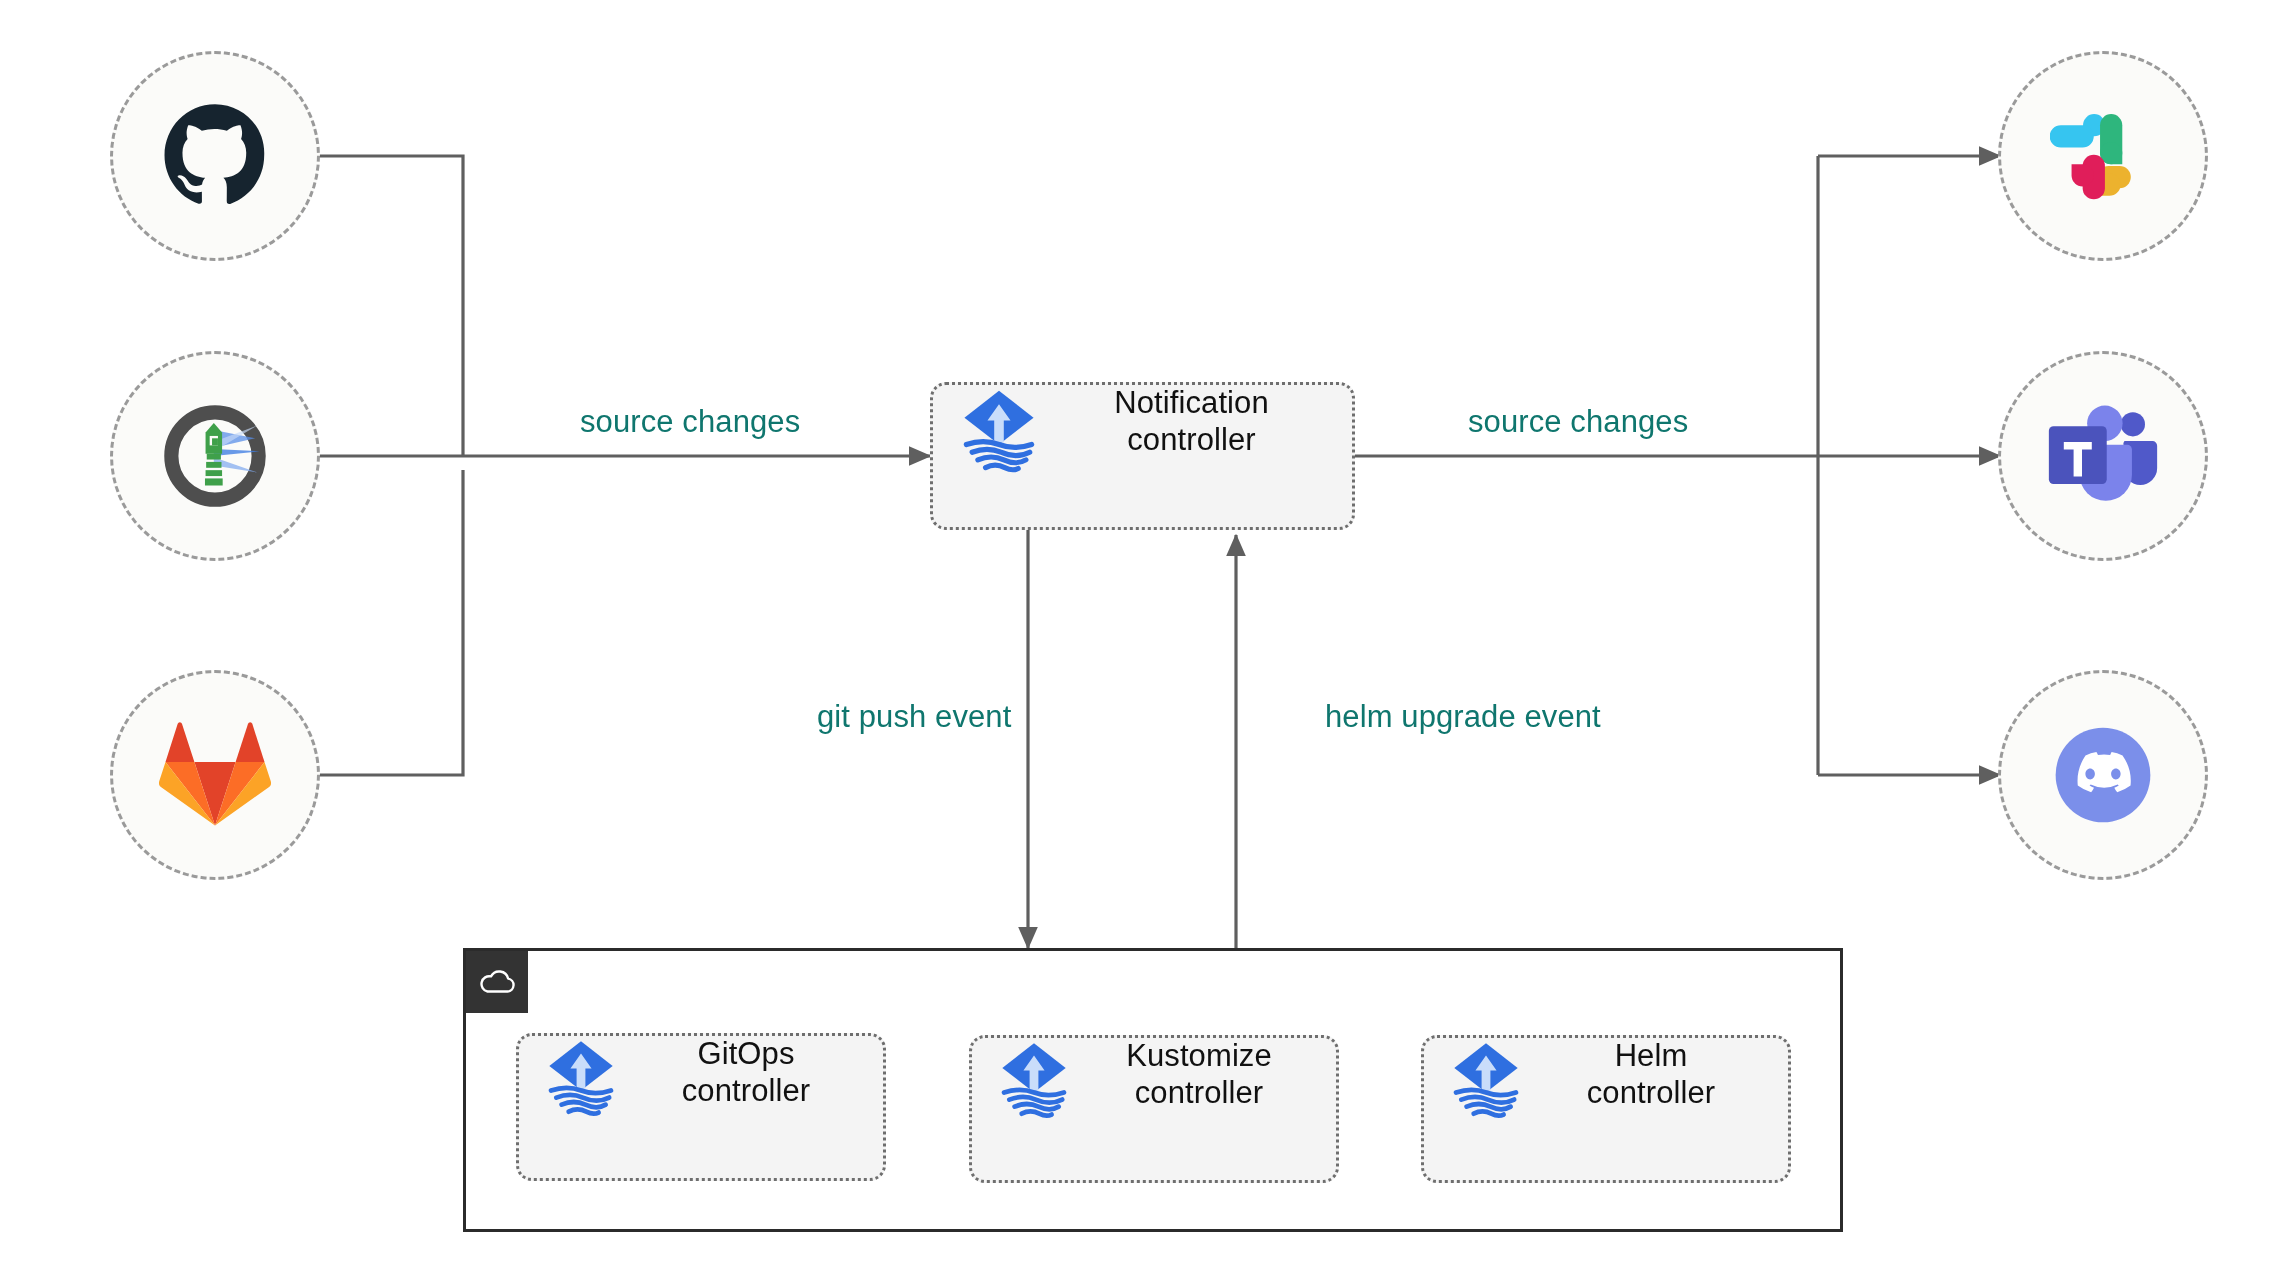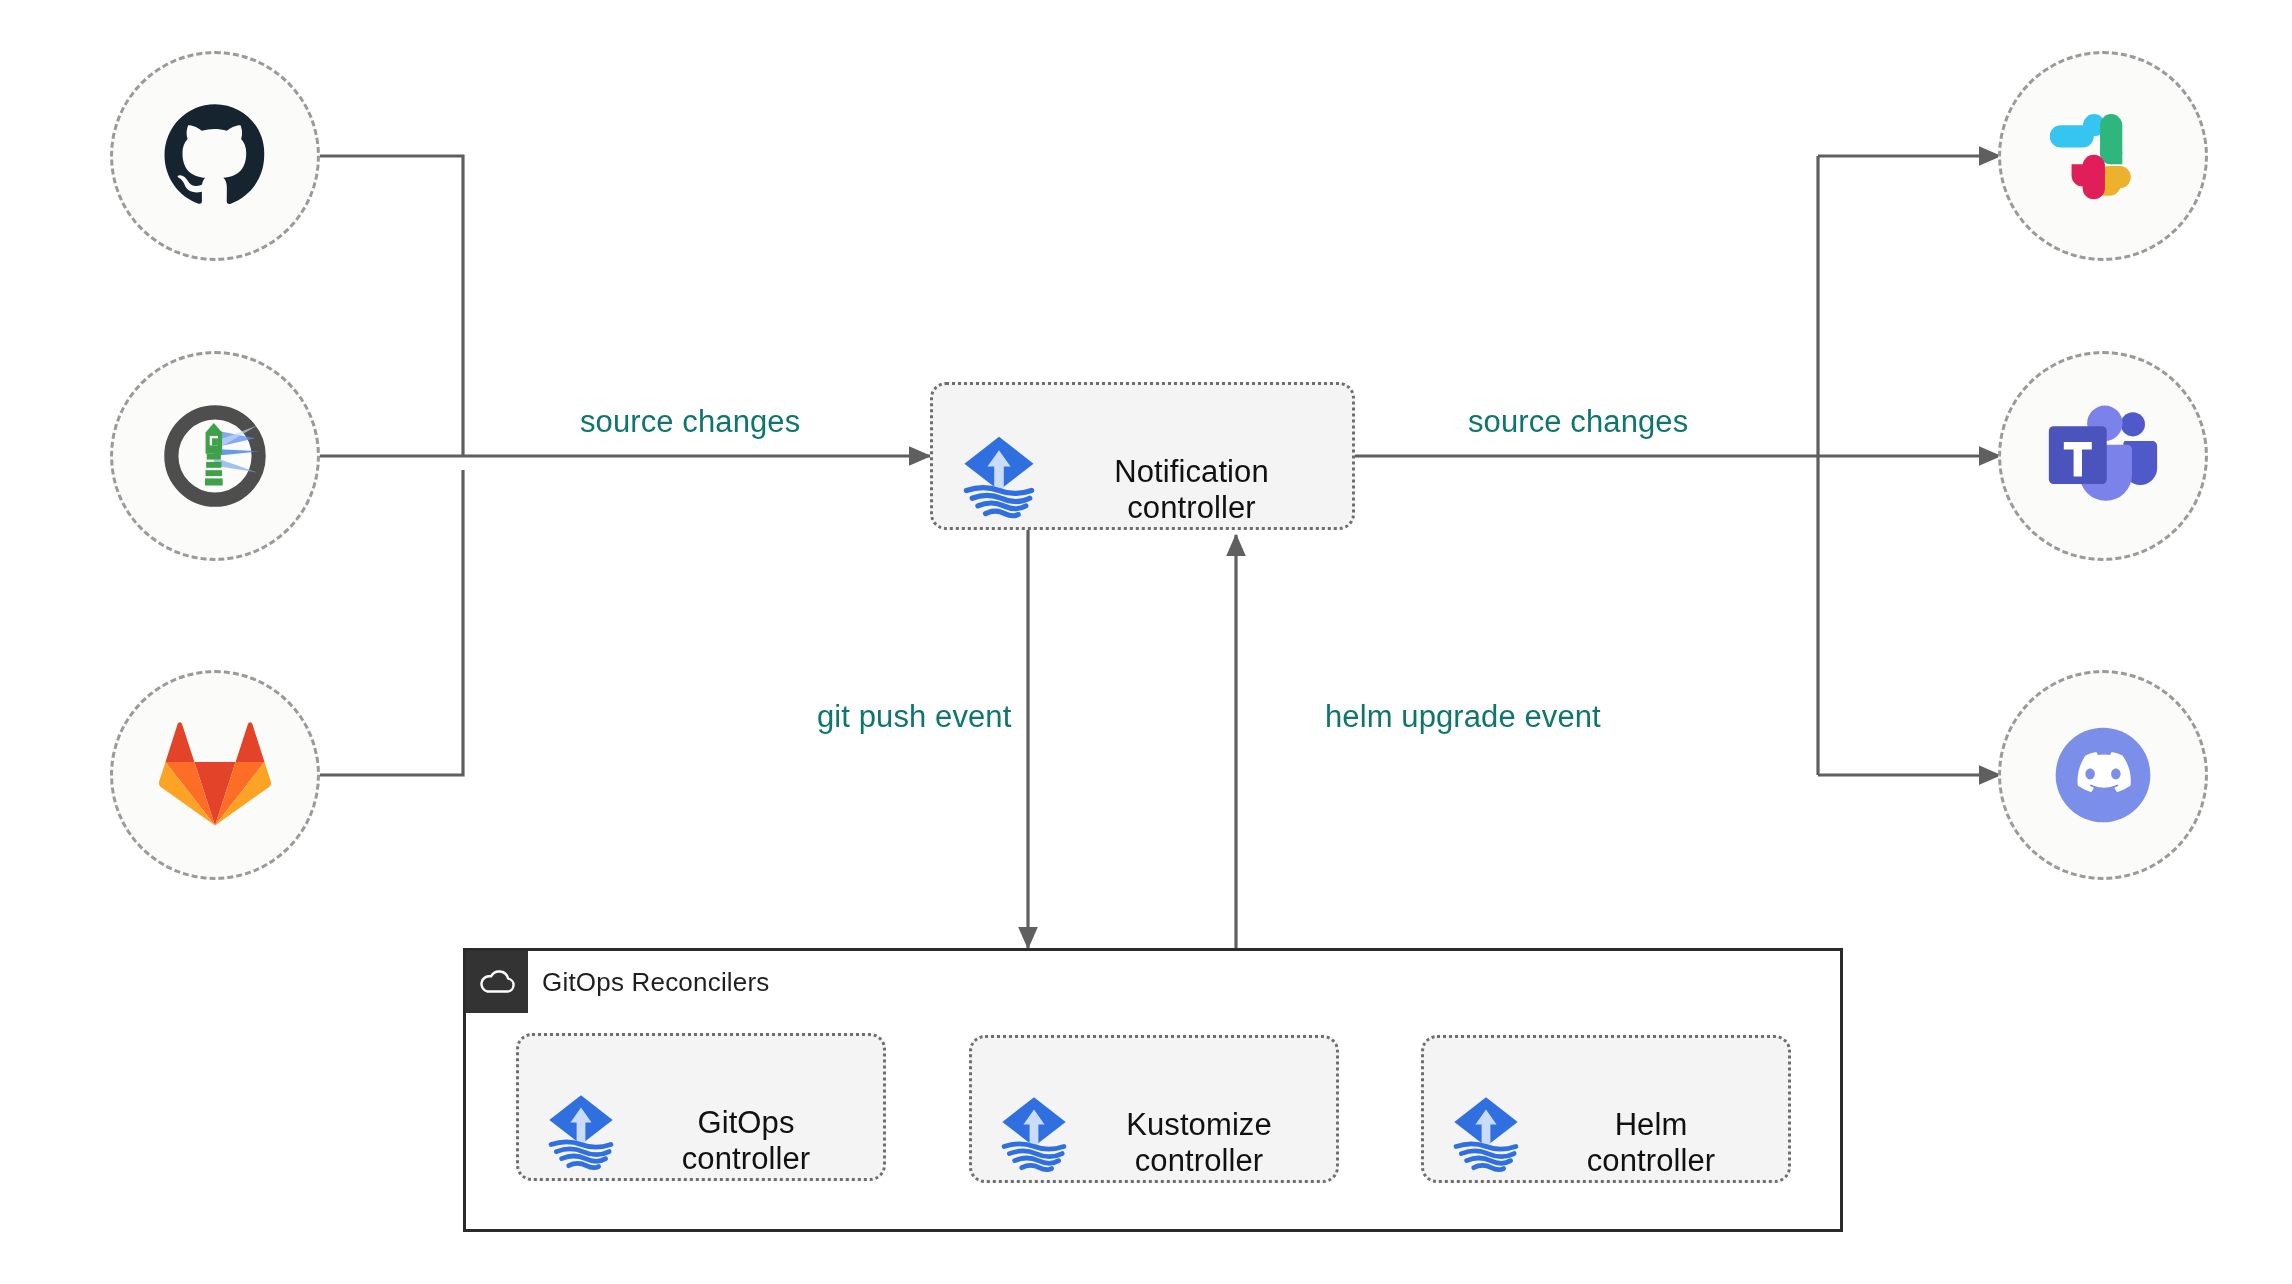--- a/index.html
+++ b/index.html
@@ -22,21 +22,21 @@
     box-sizing:border-box;
   }
 
   
   .ctrl-box{
     position:absolute;
     background:#f4f4f4;
     border:3px dotted #6e6e6e;
     border-radius:16px;
     box-sizing:border-box;
-    display:flex;align-items:flex-end;
+    display:flex;align-items:flex-start;
     padding:0 18px;
     gap:2px;
   }
   .ctrl-label{
     flex:1;
     text-align:center;
     color:#111111;
     font-size:31px;
     line-height:1.18;
     letter-spacing:.1px;
@@ -214,21 +214,20 @@
   </div>
 
   <div id="group-box" style="left:463px;top:948px;width:1380px;height:284px;">
 
     <div id="group-badge">
       <svg width="40" height="28" viewBox="0 0 40 28">
         <path fill="none" stroke="#ffffff" stroke-width="2.4" stroke-linejoin="round" d="M10.5 23.5h20a6.5 6.5 0 0 0 .6-12.9A9.2 9.2 0 0 0 14 8.4a7 7 0 0 0-3.5 15.1z"></path>
       </svg>
     </div>
 
-    <div id="group-title">GitOps Reconcilers</div>
 
     <div class="ctrl-box" style="left:50px;top:82px;width:370px;height:148px;">
       <svg class="ctrl-icon" width="88" height="88" viewBox="0 0 100 100">
         <polygon points="50,6 86,34 50,62 14,34" fill="#2f6fe0"></polygon>
         <polygon points="50,20 62,37 55,37 55,60 45,60 45,37 38,37" fill="#c9ddfa"></polygon>
         <g stroke="#2f6fe0" stroke-width="5.4" fill="none" stroke-linecap="round">
           <path d="M16,62 Q34,56 50,62 Q66,68 84,62"></path>
           <path d="M22,70 Q38,64 52,70 Q68,77 82,70"></path>
           <path d="M28,78 Q42,72 55,78 Q68,84 78,78"></path>
           <path d="M36,86 Q46,81 56,86 Q64,90 70,87"></path>

